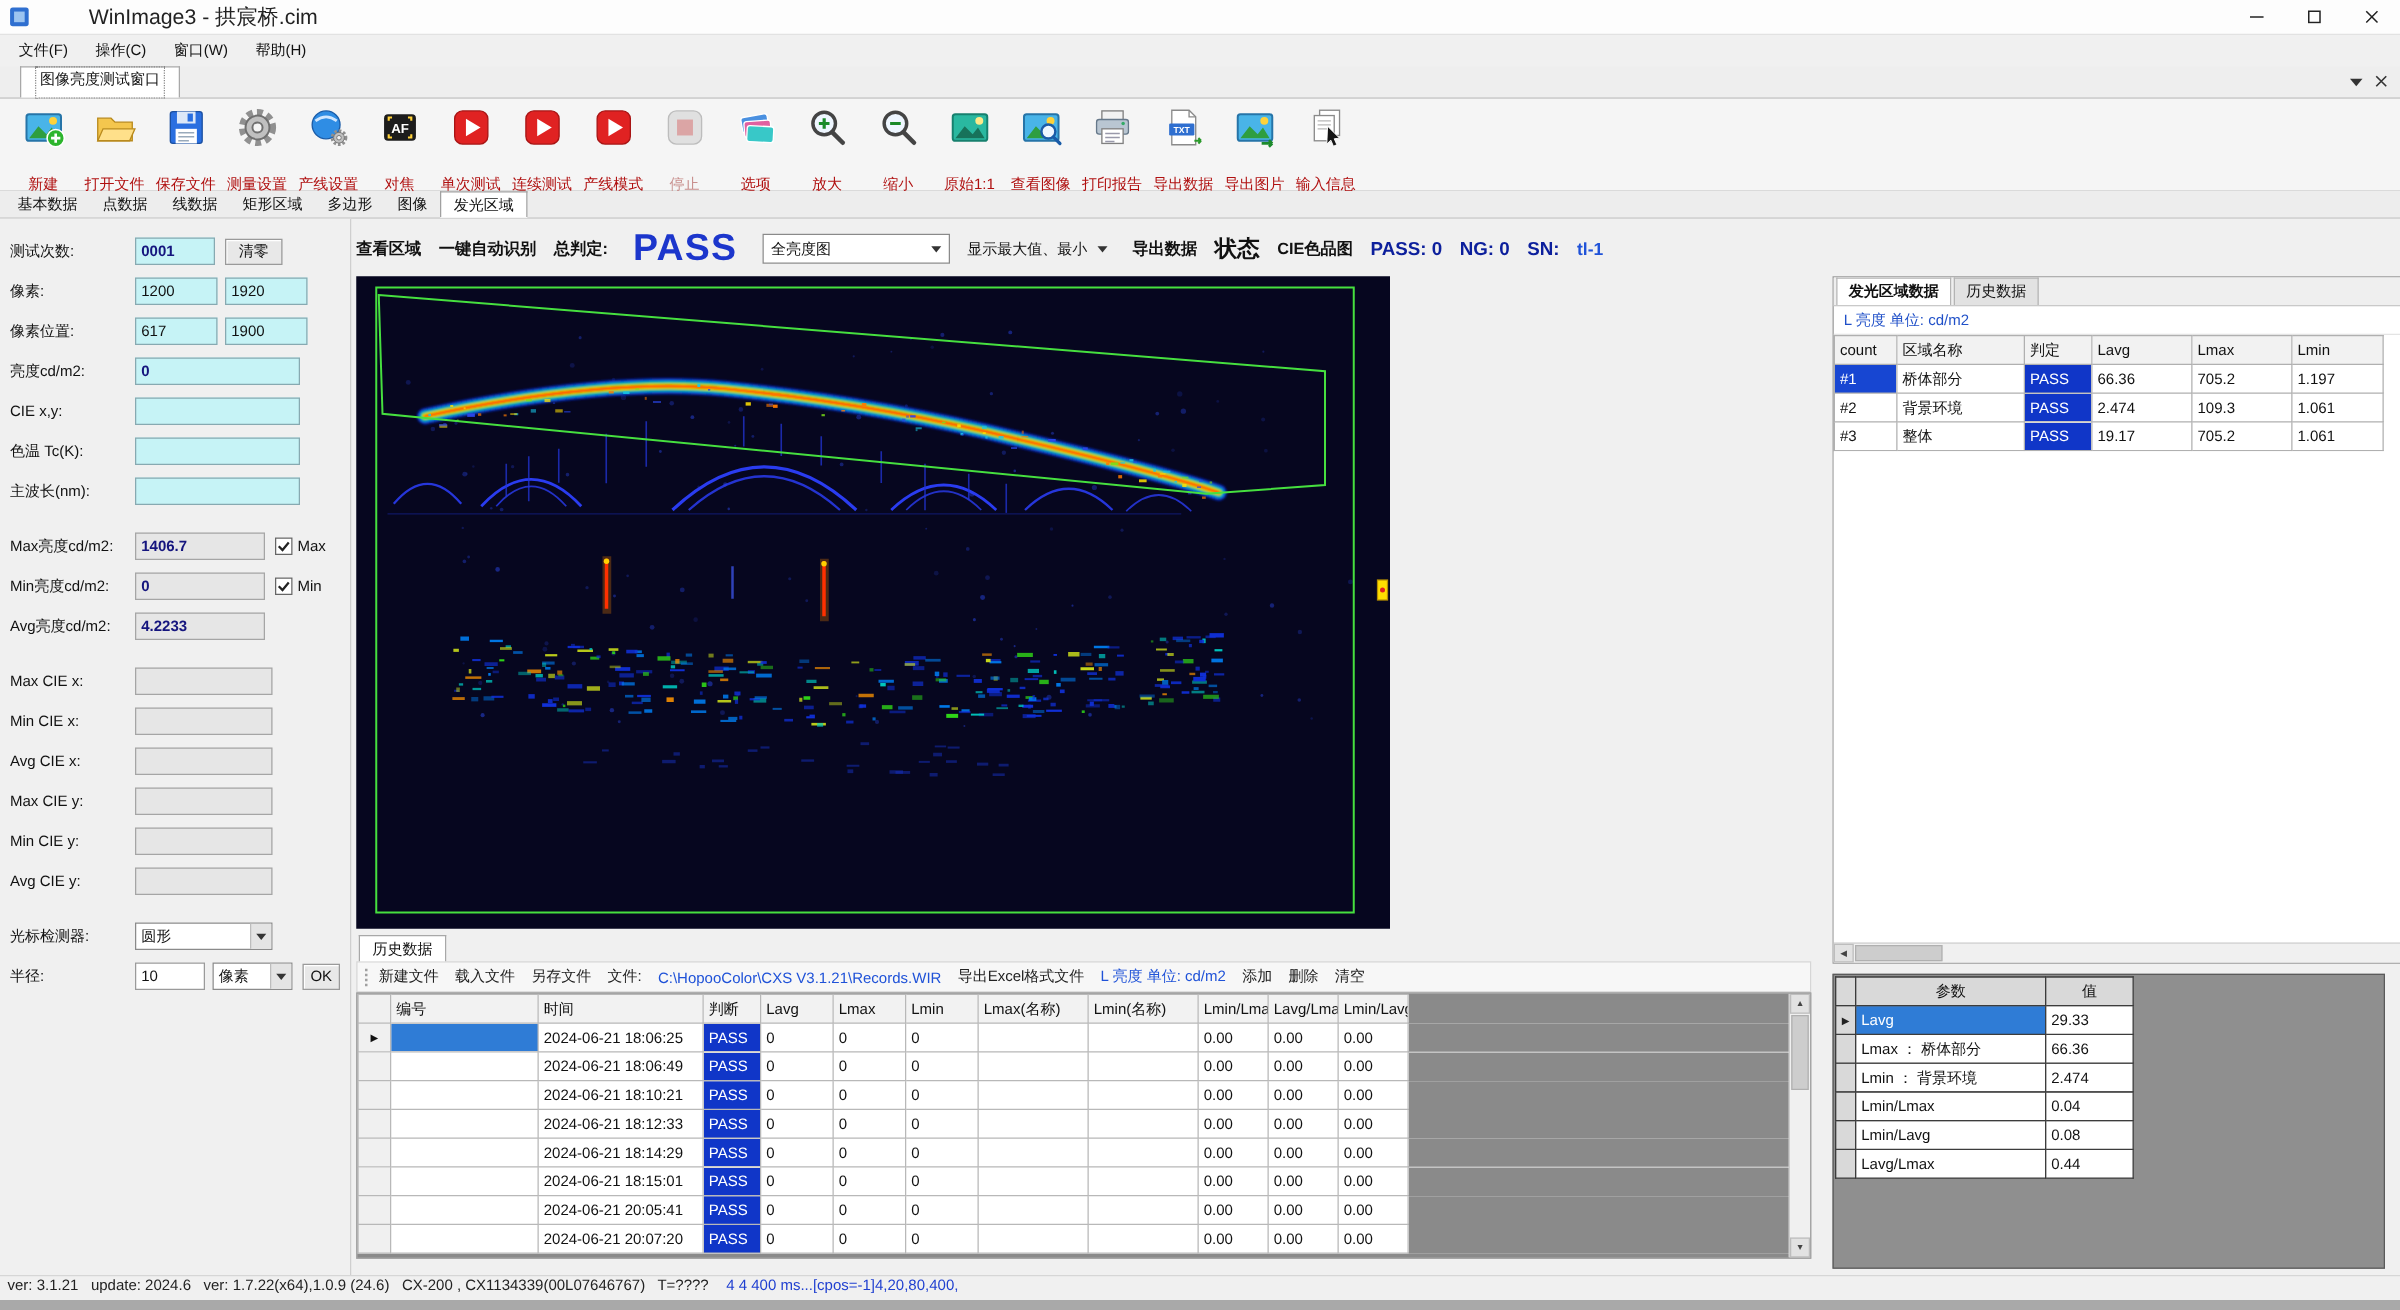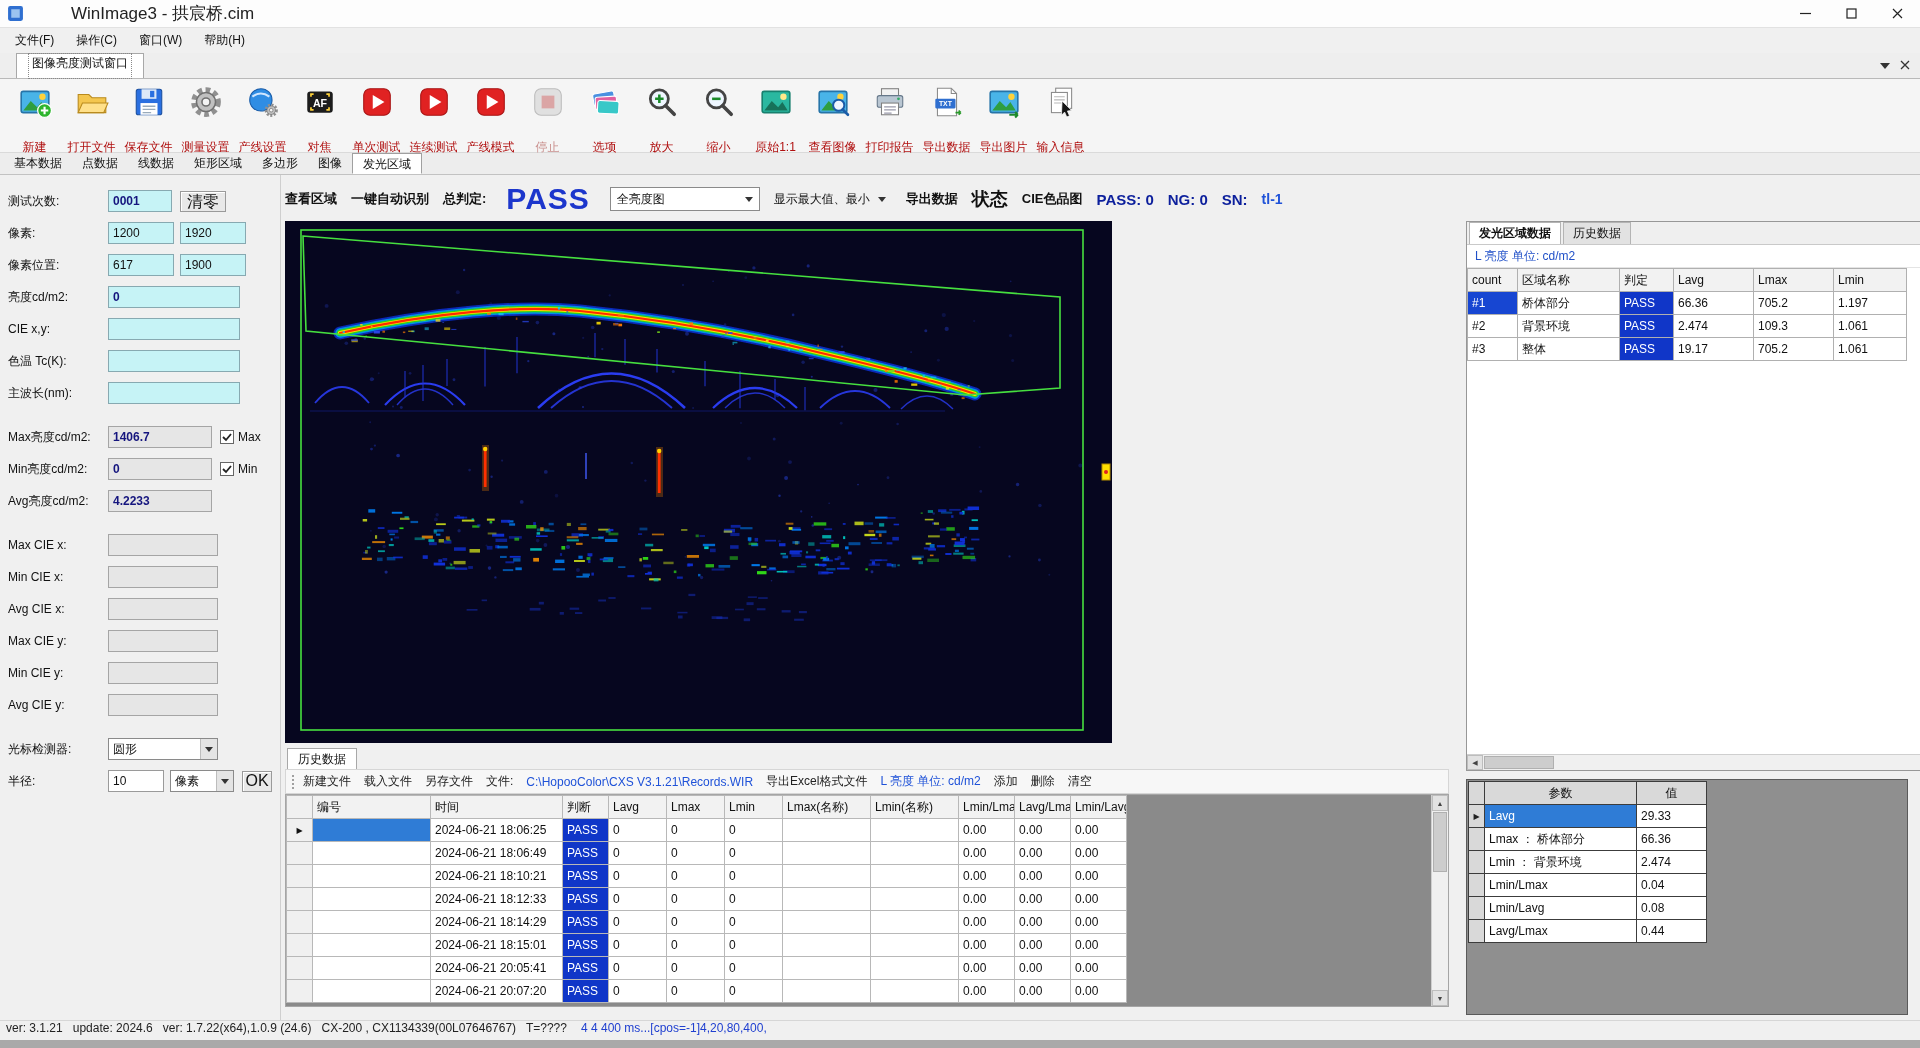--- a/index.html
+++ b/index.html
@@ -44,21 +44,21 @@
 
 .left-panel{position:absolute;left:0;top:0;width:281px;height:845px;border-right:1px solid #cfcfcf;background:#f0f0f0;padding:14px 0 0 8px;}
 .lp-row{display:flex;align-items:center;height:24px;margin-bottom:8px;}
 .lp-label{width:100px;flex:none;color:#111;}
 .lp-box{height:22px;display:flex;align-items:center;padding:0 4px;border:1px solid #9a9a9a;background:#fff;}
 .lp-box.cyan{background:#c6f3f6;border-color:#87a9b1;}
 .lp-box.gray{background:#e6e6e6;border-color:#a5a5a5;}
 .navy{color:#15157e;font-weight:bold;}
 .w64{width:64px;}.w66{width:66px;}.w104{width:104px;}.w110{width:110px;}.w132{width:132px;}.w56{width:56px;}
 .gap6{width:6px;flex:none;}
-.btn3d{height:21px;margin-left:8px;background:#e8e8e8;border:1px solid #9a9a9a;box-shadow:inset 1px 1px 0 #fff;font-size:16px;color:#111;padding:0 6px;font-family:inherit;}
+.btn3d{height:21px;margin-left:8px;background:#e8e8e8;border:1px solid #9a9a9a;box-shadow:inset 1px 1px 0 #fff;font-size:12px;color:#111;padding:0 6px;font-family:inherit;}
 .w46{width:46px;}.w30{width:30px;padding:0;}
 .checkbox{width:14px;height:14px;background:#fff;border:1px solid #666;margin-left:8px;flex:none;}
 .checkbox svg{width:12px;height:12px;display:block;}
 .chk-label{margin-left:4px;}
 .dropdown{height:22px;border:1px solid #8a8a8a;background:#fff;display:flex;align-items:center;padding-left:4px;position:relative;}
 .dropdown .dd-text{flex:1;}
 .dd-arrow{width:17px;height:20px;background:#e4e4e4;border-left:1px solid #bdbdbd;display:flex;align-items:center;justify-content:center;flex:none;}
 .dd-arrow::after{content:"";width:0;height:0;border:4px solid transparent;border-top:5px solid #333;margin-top:4px;}
 .lp-gap{height:12px;}
 

